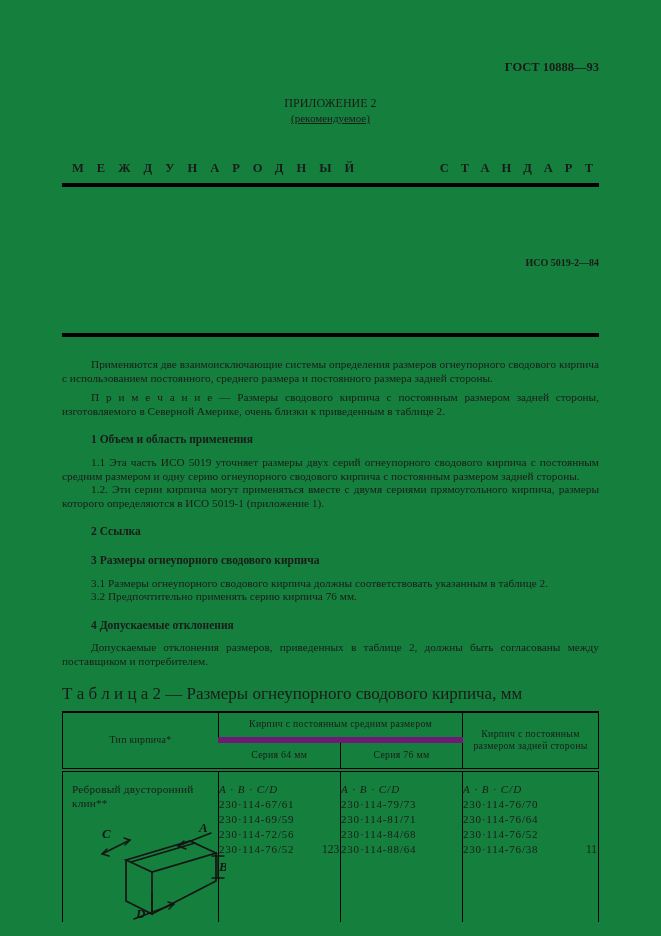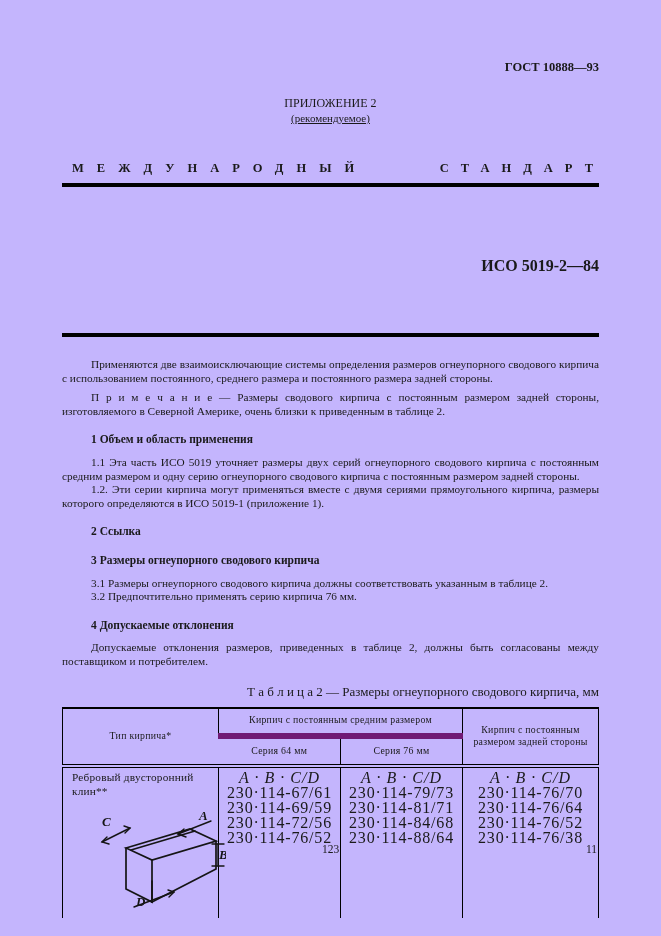--- a/index.html
+++ b/index.html
@@ -1,20 +1,20 @@
 <!DOCTYPE html>
 <html><head>
 <meta charset="utf-8">
 <style>
   * { margin:0; padding:0; box-sizing:border-box; }
   html,body { background:#888; }
   .page {
     position:relative;
     width:661px; height:936px;
-    background:#c4b5fd;
+    background:#15803d;
     color:#1a1a1a;
     font-family:"Liberation Serif", serif;
     overflow:hidden;
     margin:0 auto;
   }
   .content { position:absolute; left:62px; top:0; width:537px; }
 
   .gost-number { margin-top:60px; text-align:right; font-weight:bold; font-size:12.5px; }
   .appendix { margin-top:21px; text-align:center; font-size:12px; }
   .appendix-sub { text-align:center; font-size:11px; margin-top:1px;text-decoration:underline; }
@@ -29,53 +29,53 @@
   .rule { height:4px; background:#000; }
   .rule-1 { margin-top:7px; }
   .rule-2 { margin-top:13px; }
 
   .title-block { position:relative; margin-top:17px; height:116px; }
   .title-center { width:350px; text-align:center; }
   .title-ru { font-weight:bold; font-size:12px; letter-spacing:0.4px; }
   .subtitle-ru { font-weight:bold; font-size:11.5px; margin-top:17px; }
   .part-ru { font-weight:bold; font-size:11.5px; margin-top:14px; }
   .title-en { font-size:11px; margin-top:13px; line-height:13.5px; }
-  .iso-number { position:absolute; right:0; top:53px; font-weight:bold; font-size:16px; }
+  .iso-number { position:absolute; right:0; top:53px; font-weight:bold; font-size:10px; }
 
   .body-text { font-size:11.3px; line-height:13.6px; text-align:justify; }
   .para { text-indent:29px; }
   .p1 { margin-top:21px; }
   .note { margin-top:6px; }
   .sec-heading { font-weight:bold; font-size:11.5px; text-indent:29px; text-align:left; }
   .h-gap { margin-top:15px; }
   .p-gap { margin-top:9px; }
 
-  .table-caption { margin-top:15px; font-size:13px; text-align:right; }
+  .table-caption { margin-top:15px; font-size:17px; text-align:left; }
 
   table.dims {
     margin-top:7px;
     border-collapse:collapse;
     width:537px;
     table-layout:fixed;
   }
   table.dims { border-top:2px solid #000; border-left:1.5px solid #000; border-right:1.5px solid #000; }
   table.dims thead { border-bottom:4px double #000; }
   table.dims th, table.dims td { border-left:1px solid #000; font-weight:normal; }
   table.dims th:first-child, table.dims td:first-child { border-left:none; }
   th.col-type { width:156px; }
   th.col-s64 { width:129px; }
   th.col-s76 { width:116px; }
   th.col-back { width:136px; }
   .hdr { font-size:9.8px; text-align:center; vertical-align:middle; padding:3px 6px; line-height:12.5px; letter-spacing:0.3px; }
   tr.group-row th { height:28px; }
   tr.series-row th { height:30px; border-top:6px solid #701a75; }
   tr.group-row th.col-type, tr.group-row th.col-back { border-top:none; }
-  td.body-cell { vertical-align:top; height:152px; padding-top:2px; }
+  td.body-cell { vertical-align:top; height:152px; padding-top:10px; }
   .type-cell { font-size:11.3px; line-height:14px; padding-left:9px; letter-spacing:0.2px; }
-  .vals { text-align:center; font-size:16px; line-height:15.2px; letter-spacing:0.8px;margin-left:48px; }
+  .vals { font-size:11px; line-height:15.2px; letter-spacing:0.8px;margin-left:48px; }
   .formula { font-style:italic; letter-spacing:1px; }
   .brick-sketch { margin:8px 0 0 22px; display:block; }
   .brick-sketch text { font-style:italic; font-weight:bold; font-size:13px; font-family:"Liberation Serif", serif; }
 
   .footer { position:absolute; left:62px; top:843px; width:537px; font-size:11.5px; }
   .footer .pg-center { display:block; text-align:center; }
   .footer .pg-right { position:absolute; right:2px; top:0; }
 </style>
 </head>
 <body>

